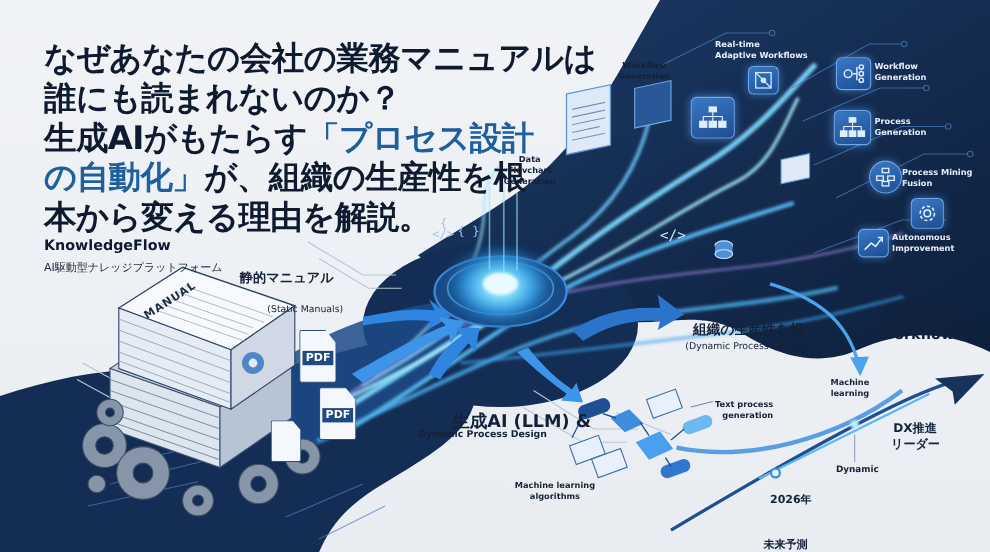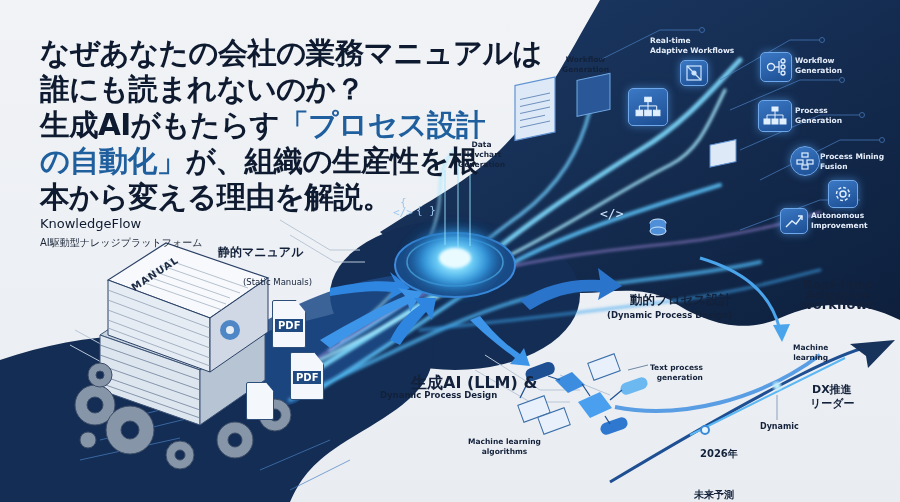--- a/index.html
+++ b/index.html
@@ -3,21 +3,21 @@
 <meta charset="utf-8">
 <style>
 *{margin:0;padding:0;box-sizing:border-box}
 html,body{width:900px;height:502px;overflow:hidden;background:#eef1f5}
 body{font-family:"DejaVu Sans","Liberation Sans",sans-serif;position:relative}
 #stage{position:absolute;left:0;top:0;width:900px;height:502px;overflow:hidden;background:linear-gradient(180deg,#f1f3f6 0%,#e9edf2 100%)}
 svg.bg{position:absolute;left:0;top:0}
 .abs{position:absolute}
 .title{left:40px;top:35px;font-weight:bold;font-size:29.5px;line-height:36px;color:#0e1a2f;letter-spacing:-0.5px;white-space:nowrap}
 .title .hl{color:#1f5f9e}
-.brand{left:40px;top:216px;font-weight:normal;font-size:13px;color:#0e1a2f}
+.brand{left:40px;top:216px;font-weight:bold;font-size:13px;color:#0e1a2f}
 .brand-sub{left:40px;top:236px;font-size:10px;color:#1b2638}
 .lbl-dark{color:#13213a;font-weight:bold;text-align:center;white-space:nowrap}
 .lbl-light{color:#e6eefb;font-weight:bold;white-space:nowrap;font-size:9.5px;line-height:11px}
 .ico{position:absolute;width:34px;height:34px;border-radius:5px;background:linear-gradient(160deg,#3b78c4,#1c4e93);border:1px solid #6fa8ea;box-shadow:0 0 8px rgba(90,170,255,.55);display:flex;align-items:center;justify-content:center}
 .ico svg{display:block}
 .pdf{position:absolute;width:34px;height:48px;background:#f4f7fb;border:1.5px solid #2e4e7a;border-radius:2px;clip-path:polygon(0 0,70% 0,100% 26%,100% 100%,0 100%)}
 .pdf span{position:absolute;left:2px;top:18px;background:#1f4a82;color:#fff;font-weight:bold;font-size:10px;padding:1px 3px}
 </style>
 </head>
 <body>
@@ -322,25 +322,25 @@
         <circle cx="9" cy="9" r="6.5" stroke-dasharray="3 2"></circle>
       </svg>
 </div>
 <div class="ico" style="left:780px;top:208px;width:28px;height:26px">
   <svg width="18" height="16" viewBox="0 0 18 16" fill="none" stroke="#e0efff" stroke-width="1.4">
         <polyline points="1,14 7,8 11,11 17,3"></polyline>
         <polyline points="13,3 17,3 17,7"></polyline>
       </svg>
 </div>
 
-<div class="abs lbl-dark" style="left:630px;top:292px;font-size:12.5px">動的プロセス設計</div>
-<div class="abs lbl-dark" style="left:607px;top:310px;font-size:8.5px;font-weight:bold">(Dynamic Process Design)</div>
+<div class="abs lbl-dark" style="left:630px;top:292px;font-size:12.5px">組織の生産性を根</div>
+<div class="abs lbl-dark" style="left:623px;top:310px;font-size:8.5px;font-weight:normal">(Dynamic Process Design)</div>
 <div class="abs lbl-dark" style="left:776px;top:280px;font-size:13px;line-height:10px;white-space:pre-line">Real-time Adaptive
 workflows</div>
-<div class="abs lbl-dark" style="left:793px;top:343px;font-size:7.5px;line-height:10px;white-space:pre-line;text-align:center">Machine
+<div class="abs lbl-dark" style="left:755px;top:343px;font-size:7.5px;line-height:10px;white-space:pre-line;text-align:center">Machine
 learning</div>
 <div class="abs lbl-dark" style="left:650px;top:363px;font-size:7.5px;line-height:10px;white-space:pre-line;text-align:right">Text process
 generation</div>
 <div class="abs lbl-dark" style="left:468px;top:437px;font-size:7.5px;line-height:10px;white-space:pre-line">Machine learning
 algorithms</div>
 <div class="abs lbl-dark" style="left:760px;top:422px;font-size:8px">Dynamic</div>
 <div class="abs lbl-dark" style="left:700px;top:447px;font-size:10px">2026年</div>
 <div class="abs lbl-dark" style="left:694px;top:488px;font-size:10px">未来予測</div>
 <div class="abs lbl-dark" style="left:812px;top:382px;font-size:11px">DX推進</div>
 <div class="abs lbl-dark" style="left:810px;top:396px;font-size:11px">リーダー</div>

